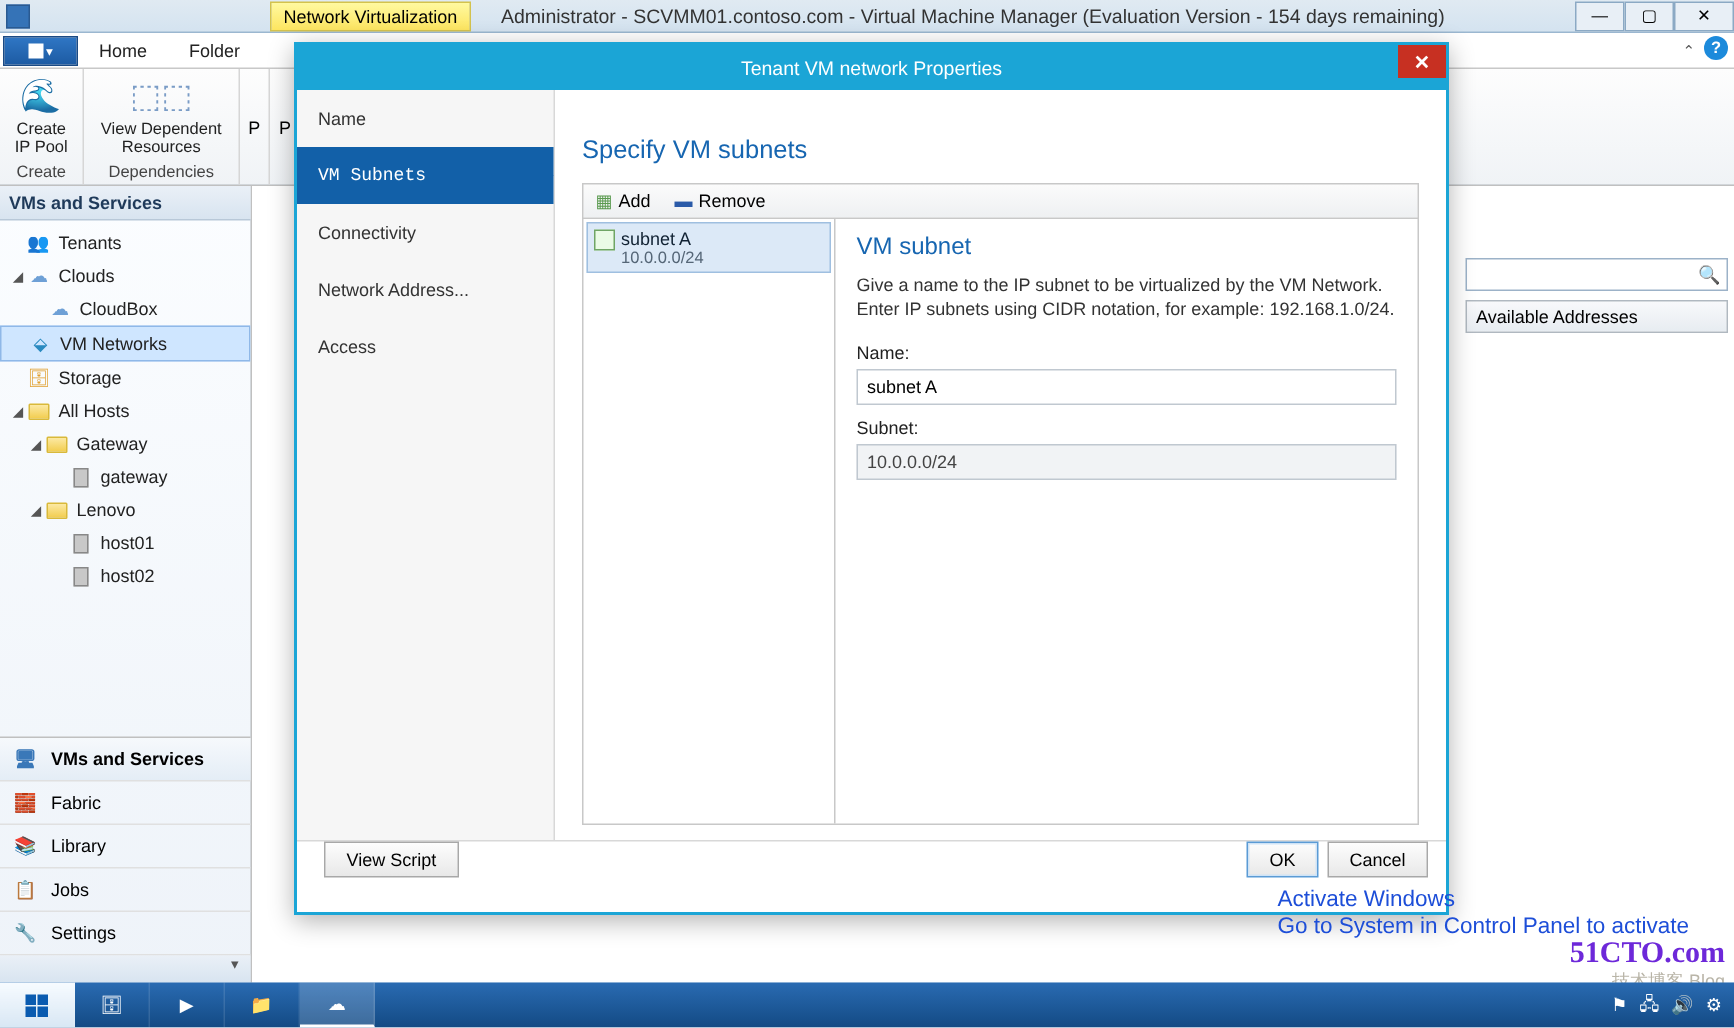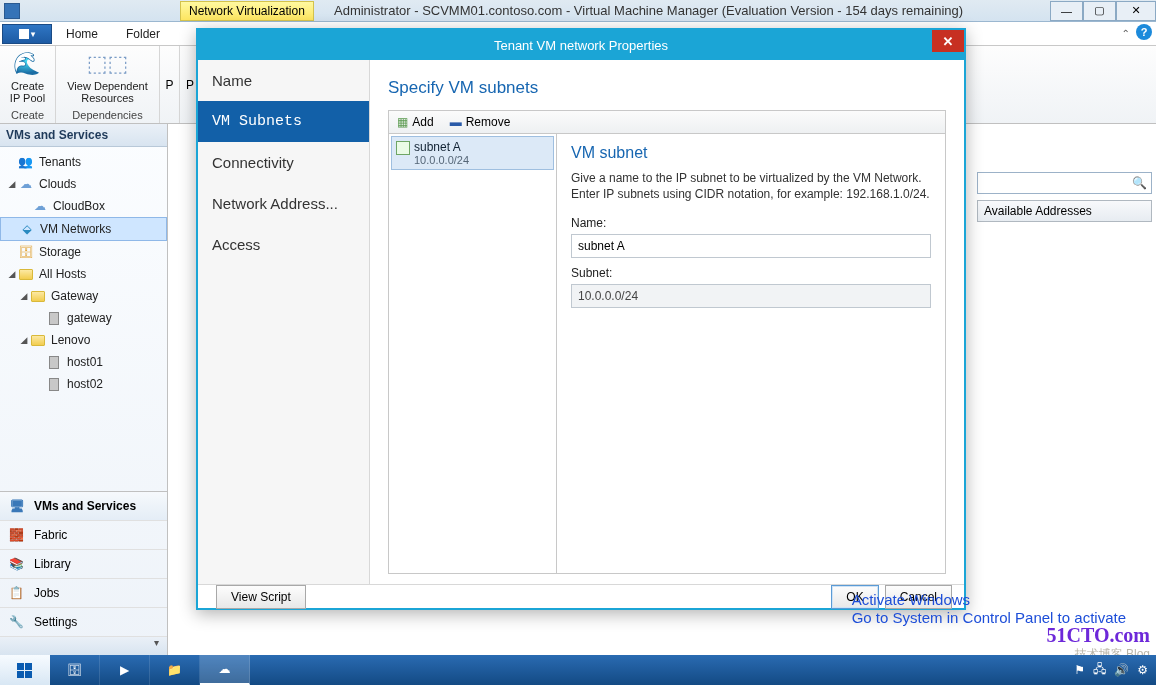--- a/index.html
+++ b/index.html
@@ -54,40 +54,40 @@
 .search-row { position:absolute; top:48px; right:4px; width:175px; height:22px; border:1px solid #9cb2c8; background:#fff; display:flex; align-items:center; }
 .search-row .mag { margin-left:auto; margin-right:4px; color:#555; }
 .tbl-hdr { position:absolute; top:76px; right:4px; width:175px; height:22px; border:1px solid #b0b8c0; background:linear-gradient(#f8f9fb,#e7ecf1); padding:3px 6px; }
 
 
 .dialog { position:absolute; left:196px; top:28px; width:770px; height:582px; border:2px solid #1ba5d6; background:#fff; box-shadow:0 4px 16px rgba(0,0,0,0.3); display:flex; flex-direction:column; }
 .dlg-title { height:30px; background:#1ba5d6; color:#fff; display:flex; align-items:center; justify-content:center; font-size:13px; position:relative; }
 .dlg-close { position:absolute; right:0; top:0; width:32px; height:22px; background:#c73022; color:#fff; display:flex; align-items:center; justify-content:center; font-weight:bold; font-size:13px; }
 .dlg-body { flex:1; display:flex; }
 .dlg-nav { width:172px; background:#f6f6f6; border-right:1px solid #d8d8d8; }
-.dlg-nav-item { padding:12px 14px; color:#333; font-size:15px; }
+.dlg-nav-item { padding:12px 14px; color:#333; font-size:12px; }
 .dlg-nav-item.selected { background:#1260a8; color:#fff; position:relative;font-family:Liberation Mono, monospace; }
 .dlg-nav-item.selected::after { content:""; position:absolute; right:-8px; top:50%; margin-top:-8px; border:8px solid transparent; border-left-color:#1260a8; }
-.dlg-main { flex:1; padding:18px 18px 10px 18px; display:flex; flex-direction:column; }
+.dlg-main { flex:1; padding:30px 18px 10px 18px; display:flex; flex-direction:column; }
 .dlg-heading { color:#1766b1; font-size:17px; margin-bottom:12px; }
 .toolbar { border:1px solid #c8c8c8; background:linear-gradient(#fbfbfb,#eef0f2); height:24px; display:flex; align-items:center; padding:0 4px; gap:8px; font-size:12px; }
 .toolbar .tbtn { display:flex; align-items:center; gap:4px; padding:0 4px; }
 .content-split { flex:1; display:flex; border:1px solid #c8c8c8; border-top:none; }
 .subnet-list { width:168px; border-right:1px solid #c8c8c8; }
 .subnet-row { background:#dce9f7; border:1px solid #9fbfe0; margin:2px; padding:3px 6px 3px 22px; position:relative; }
 .subnet-row .sricon { position:absolute; left:4px; top:4px; width:14px; height:14px; border:1px solid #6fa565; background:#eafbe6; }
 .subnet-row .sname { color:#123; }
 .subnet-row .scidr { color:#567; font-size:11px; }
 .detail { flex:1; padding:10px 14px; }
 .detail h3 { color:#1766b1; font-weight:normal; font-size:16px; margin:0 0 8px 0; }
 .detail .desc { color:#333; font-size:12px; line-height:16px; margin-bottom:14px; }
 .detail label { display:block; margin:8px 0 4px; color:#222; }
 .detail input { width:100%; height:24px; border:1px solid #c0c8d0; padding:2px 6px; font-size:12px; }
 .detail input[readonly] { background:#f1f3f5; color:#444; }
-.dlg-footer { height:24px; border-top:1px solid #d8d8d8; display:flex; align-items:center; padding:0 12px; }
+.dlg-footer { height:48px; border-top:1px solid #d8d8d8; display:flex; align-items:flex-start; padding:0 12px; }
 .dlg-footer .btn { height:24px; padding:0 14px; border:1px solid #a8a8a8; background:linear-gradient(#fdfdfd,#e8e8e8); margin-left:6px; font-size:12px; }
 .dlg-footer .btn.primary { border:1px solid #5b9bd5; box-shadow:0 0 0 1px #cfe3f6 inset; }
 .dlg-footer .spacer { flex:1; }
 
 
 .watermark { position:absolute; right:30px; bottom:58px; color:#1d4ed8; font-size:15px; text-align:left; line-height:18px; pointer-events:none; }
 .blog-wm { position:absolute; right:6px; bottom:38px; font-family:Georgia,serif; font-size:20px; font-weight:bold; color:#6d28d9; text-shadow:1px 1px 0 #fff;margin-left:32px; }
 .blog-wm2 { position:absolute; right:6px; bottom:22px; font-size:12px; color:#b9b5a8; }
 
 

